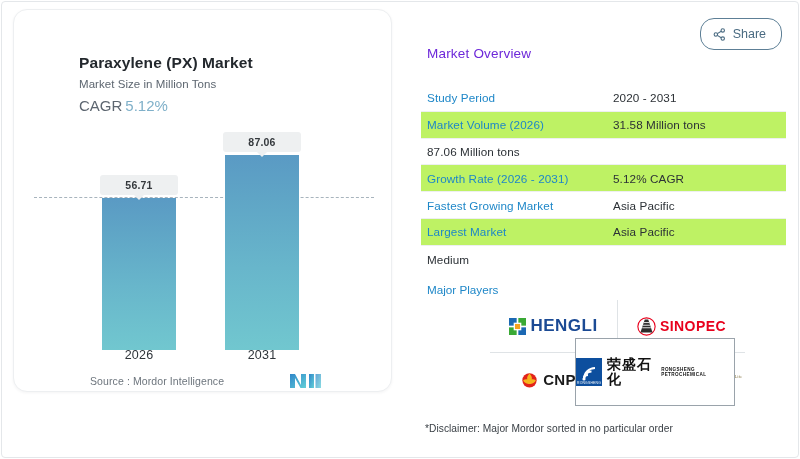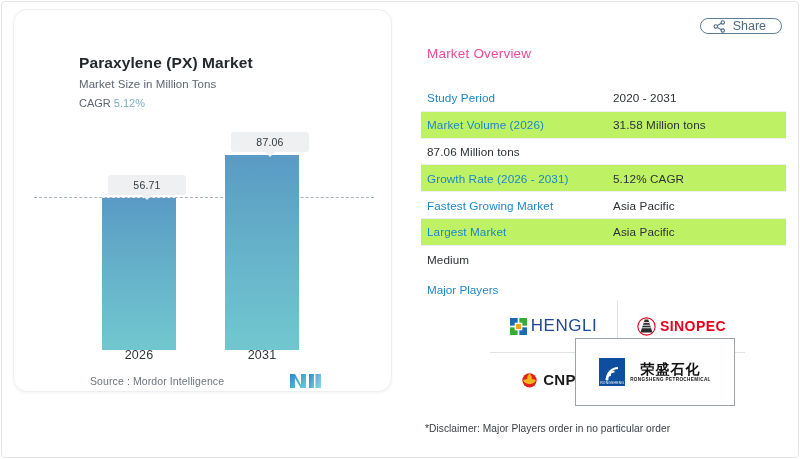--- a/index.html
+++ b/index.html
@@ -60,21 +60,21 @@
   .chart-subtitle {
     position: absolute;
     left: 65px; top: 68px;
     font-size: 11.5px;
     color: #5d6670;
     letter-spacing: .05px;
   }
   .chart-cagr-row {
     position: absolute;
     left: 65px; top: 87px;
-    font-size: 11px;
+    font-size: 15px;
     color: #5d6670;
     white-space: nowrap;
   }
   .chart-cagr-value {
     color: #7fb0c9;
     margin-left: 3px;
   }
 
   
   .plot {
@@ -110,27 +110,26 @@
     height: 195px;   
     bottom: 43px;
   }
 
   
   .flag {
     position: absolute;
     background: #eef0f1;
     border-radius: 3px;
     font-size: 10.5px;
-    font-weight: 400;
+    font-weight: 700;
     color: #35393d;
     text-align: center;
     padding: 4px 11px 4px;
     width: 78px;
     letter-spacing: .2px;
-    margin-left: 8px;
   }
   .flag:after {
     content: "";
     position: absolute;
     left: 50%;
     bottom: -5px;
     margin-left: -5px;
     width: 0; height: 0;
     border-left: 5px solid transparent;
     border-right: 5px solid transparent;
@@ -166,41 +165,41 @@
     top: 362px;
     width: 32px;
     height: 18px;
   }
 
   
   .share-btn {
     position: absolute;
     right: 18px;
     top: 18px;
-    height: 16px;
+    height: 32px;
     padding: 0 15px 0 12px;
     display: flex;
     align-items: center;
     gap: 7px;
     border: 1.3px solid #5d7f96;
     border-radius: 14px;
     background: #fff;
     color: #4a6b82;
     font-size: 12.5px;
     cursor: pointer;
     font-family: "Liberation Sans", sans-serif;
   }
   .share-btn svg { display: block; }
 
   .overview-title {
     position: absolute;
     left: 427px;
     top: 46px;
     font-size: 13.5px;
-    color: #ec4899;
+    color: #6d28d9;
     letter-spacing: .2px;
   }
 
   .ov-table {
     position: absolute;
     left: 421px;
     top: 85px;
     width: 365px;
   }
   .ov-row {
@@ -287,21 +286,21 @@
     left: 425px;
     top: 423px;
     font-size: 10.2px;
     color: #3a4046;
     letter-spacing: .05px;
   }
 
   
   .hengli-txt {
     font-size: 17px;
-    font-weight: 400;
+    font-weight: 700;
     color: #1b4a94;
     letter-spacing: .5px;
     font-family: "Liberation Sans", sans-serif;
   }
   .sinopec-txt {
     font-size: 14px;
     font-weight: 700;
     color: #e8001c;
     letter-spacing: .4px;
   }
@@ -341,21 +340,21 @@
     color: #5a5a5a;
     line-height: 1.25;
   }
   .rel-tag {
     font-family: "Liberation Serif", serif;
     font-size: 4.6px;
     color: #8a7a4a;
     line-height: 1.2;
   }
   .flexrow { display: flex; align-items: center; }
-  .col { display: flex; flex-direction: column; }
+  .col { display: flex; flex-direction: row; }
 </style>
 </head>
 <body>
 
 <div id="root">
 
   <div class="outer-frame"></div>
 
   <div class="chart-card">
 
@@ -523,15 +522,15 @@
         </span>
         <span class="col" style="align-items:center">
           <span class="rs-cn">荣盛石化</span>
           <span class="rs-en">RONGSHENG PETROCHEMICAL</span>
         </span>
       </span>
     </div>
 
   </div>
 
-  <div class="disclaimer">*Disclaimer: Major Players order in no particular order</div>
+  <div class="disclaimer">*Disclaimer: Major Mordor sorted in no particular order</div>
 
 </div>
 
 </body></html>

